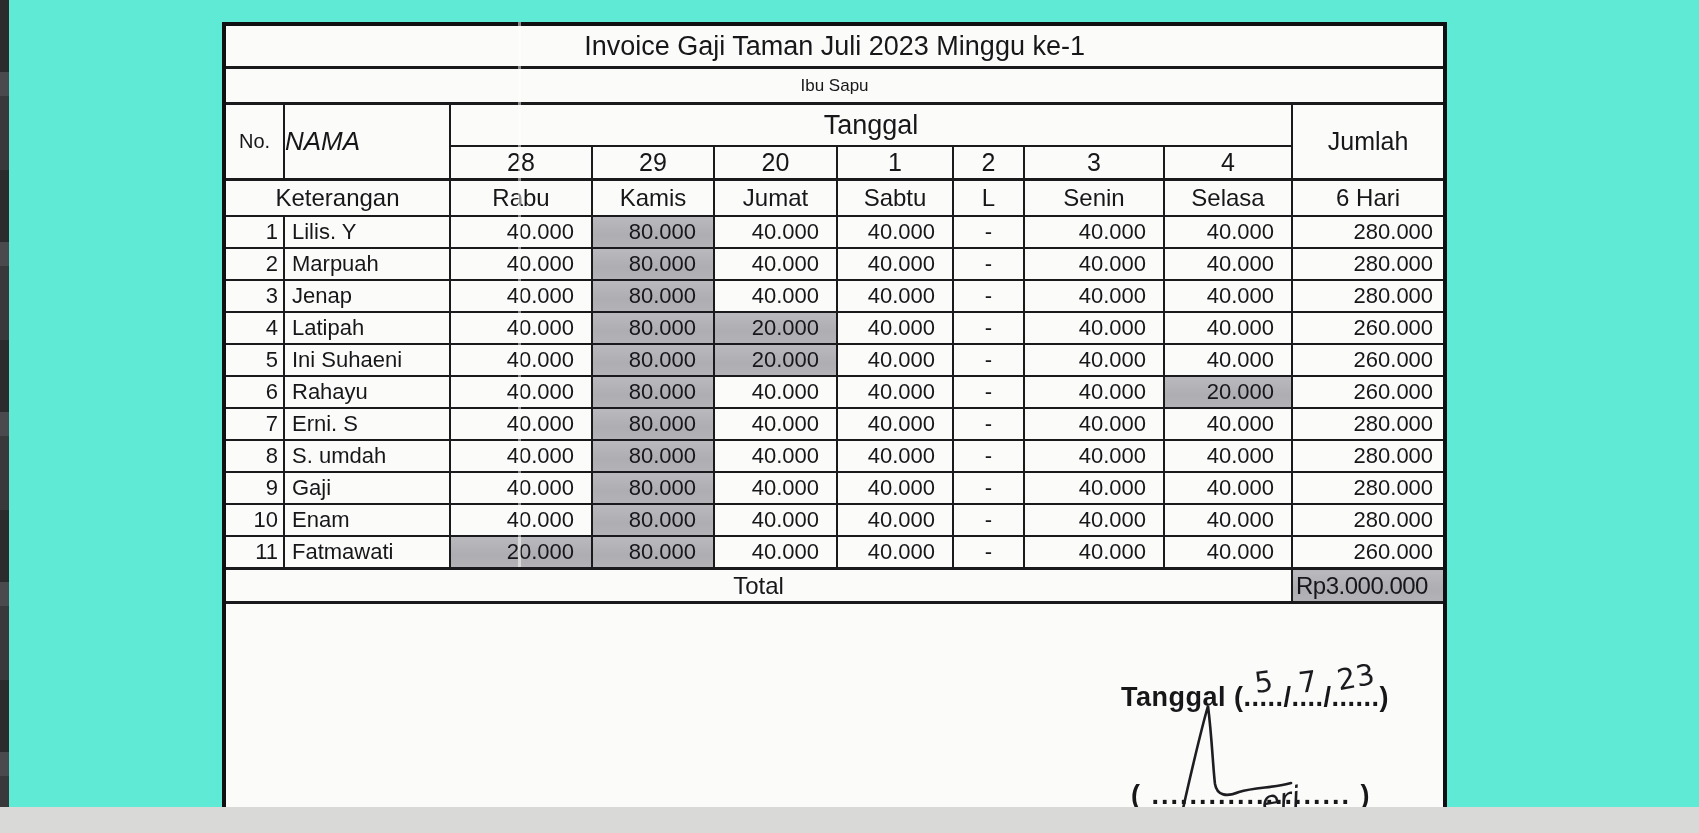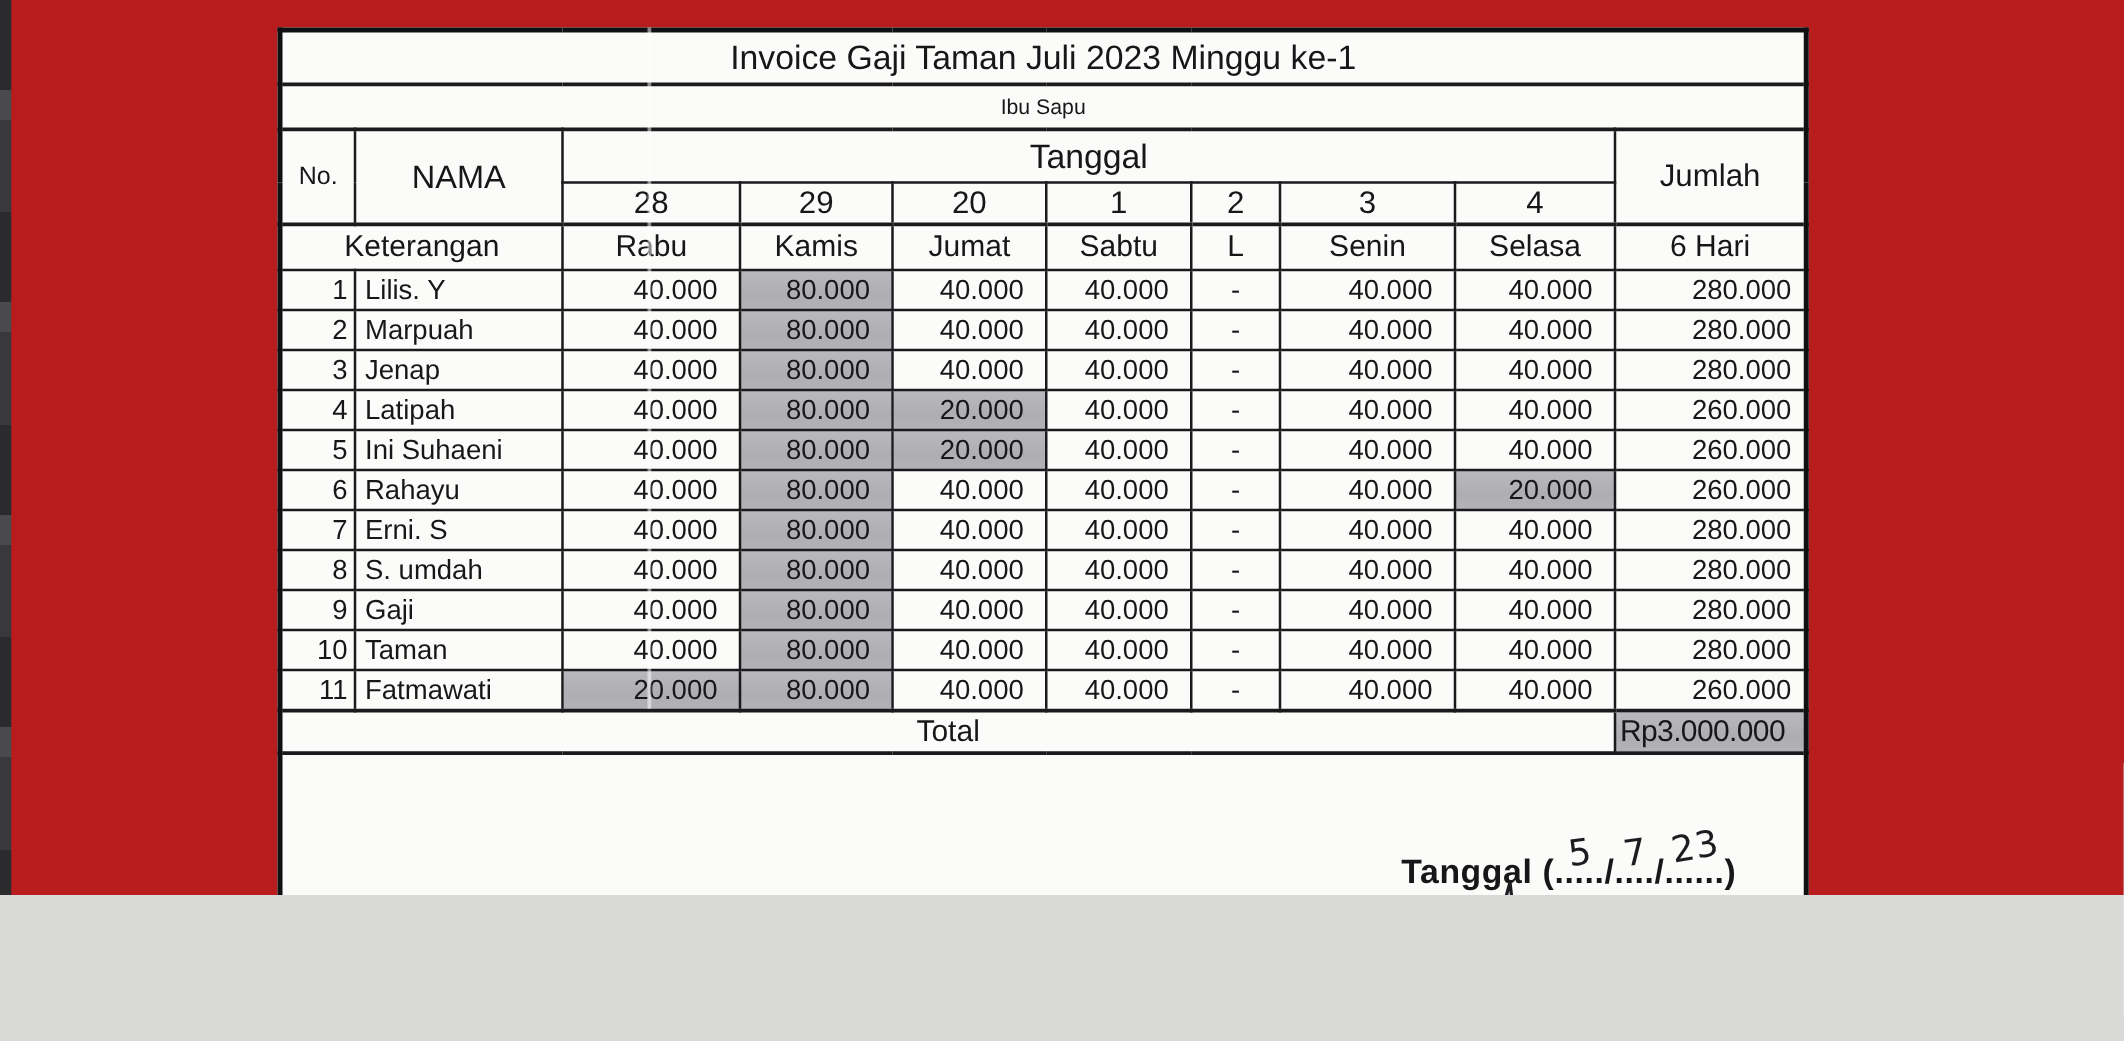--- a/index.html
+++ b/index.html
@@ -1,19 +1,19 @@
 <!DOCTYPE html>
 <html><head>
 <meta charset="utf-8">
 <title>Scanned Invoice</title>
 <style>
   html,body{margin:0;padding:0;background:#d9d9d7;}
   .page{
-    position:relative;width:1699px;height:716px;overflow:hidden;
-    background:#b91c1c;
+    position:relative;width:1699px;height:807px;overflow:hidden;
+    background:#5eead4;
     font-family:"Liberation Sans",sans-serif;color:#17171a;
   }
   .scan-strip{
     position:absolute;left:0;top:0;width:9px;height:100%;
     background:repeating-linear-gradient(180deg,#2b2b2e 0 72px,#4a4a4e 72px 96px,#39393c 96px 170px);
   }
   .scan-streak{
     position:absolute;left:518px;top:22px;width:3px;height:545px;
     background:rgba(255,255,255,.5);z-index:3;pointer-events:none;
   }
@@ -22,21 +22,21 @@
     border-collapse:collapse;table-layout:fixed;
     background:#fbfbf9;border:4px solid #101013;
   }
   td{
     border:2px solid #1a1a1d;padding:0;vertical-align:middle;
     white-space:nowrap;overflow:hidden;
   }
   .r-title td{height:40px;text-align:center;font-size:27px;border-bottom-width:3px;}
   .r-sub td{height:33px;text-align:center;font-size:17px;border-bottom-width:3px;}
   .th-no{font-size:20px;text-align:center;}
-  .th-nama{font-size:26px;text-align:center;}
+  .th-nama{font-size:26px;font-style:italic;}
   .th-tanggal{height:40px;font-size:27px;text-align:center;}
   .th-jumlah{font-size:25px;text-align:center;}
   .r-dates td{height:31px;font-size:25px;text-align:center;}
   .r-ket td{height:34px;font-size:24px;text-align:center;border-top-width:3px;}
   .r-data td{height:30px;font-size:22px;}
   .c-no{text-align:right;padding-right:5px;}
   .c-name{text-align:left;padding-left:7px;}
   .c-num{text-align:right;padding-right:17px;}
   .c-mid{text-align:center;}
   .c-total{text-align:right;padding-right:10px;}
@@ -224,21 +224,21 @@
           <td class="c-num hl">80.000</td>
           <td class="c-num">40.000</td>
           <td class="c-num">40.000</td>
           <td class="c-mid">-</td>
           <td class="c-num">40.000</td>
           <td class="c-num">40.000</td>
           <td class="c-num c-total">280.000</td>
         </tr>
         <tr class="r-data">
           <td class="c-no">10</td>
-          <td class="c-name">Taman</td>
+          <td class="c-name">Enam</td>
           <td class="c-num">40.000</td>
           <td class="c-num hl">80.000</td>
           <td class="c-num">40.000</td>
           <td class="c-num">40.000</td>
           <td class="c-mid">-</td>
           <td class="c-num">40.000</td>
           <td class="c-num">40.000</td>
           <td class="c-num c-total">280.000</td>
         </tr>
         <tr class="r-data">

